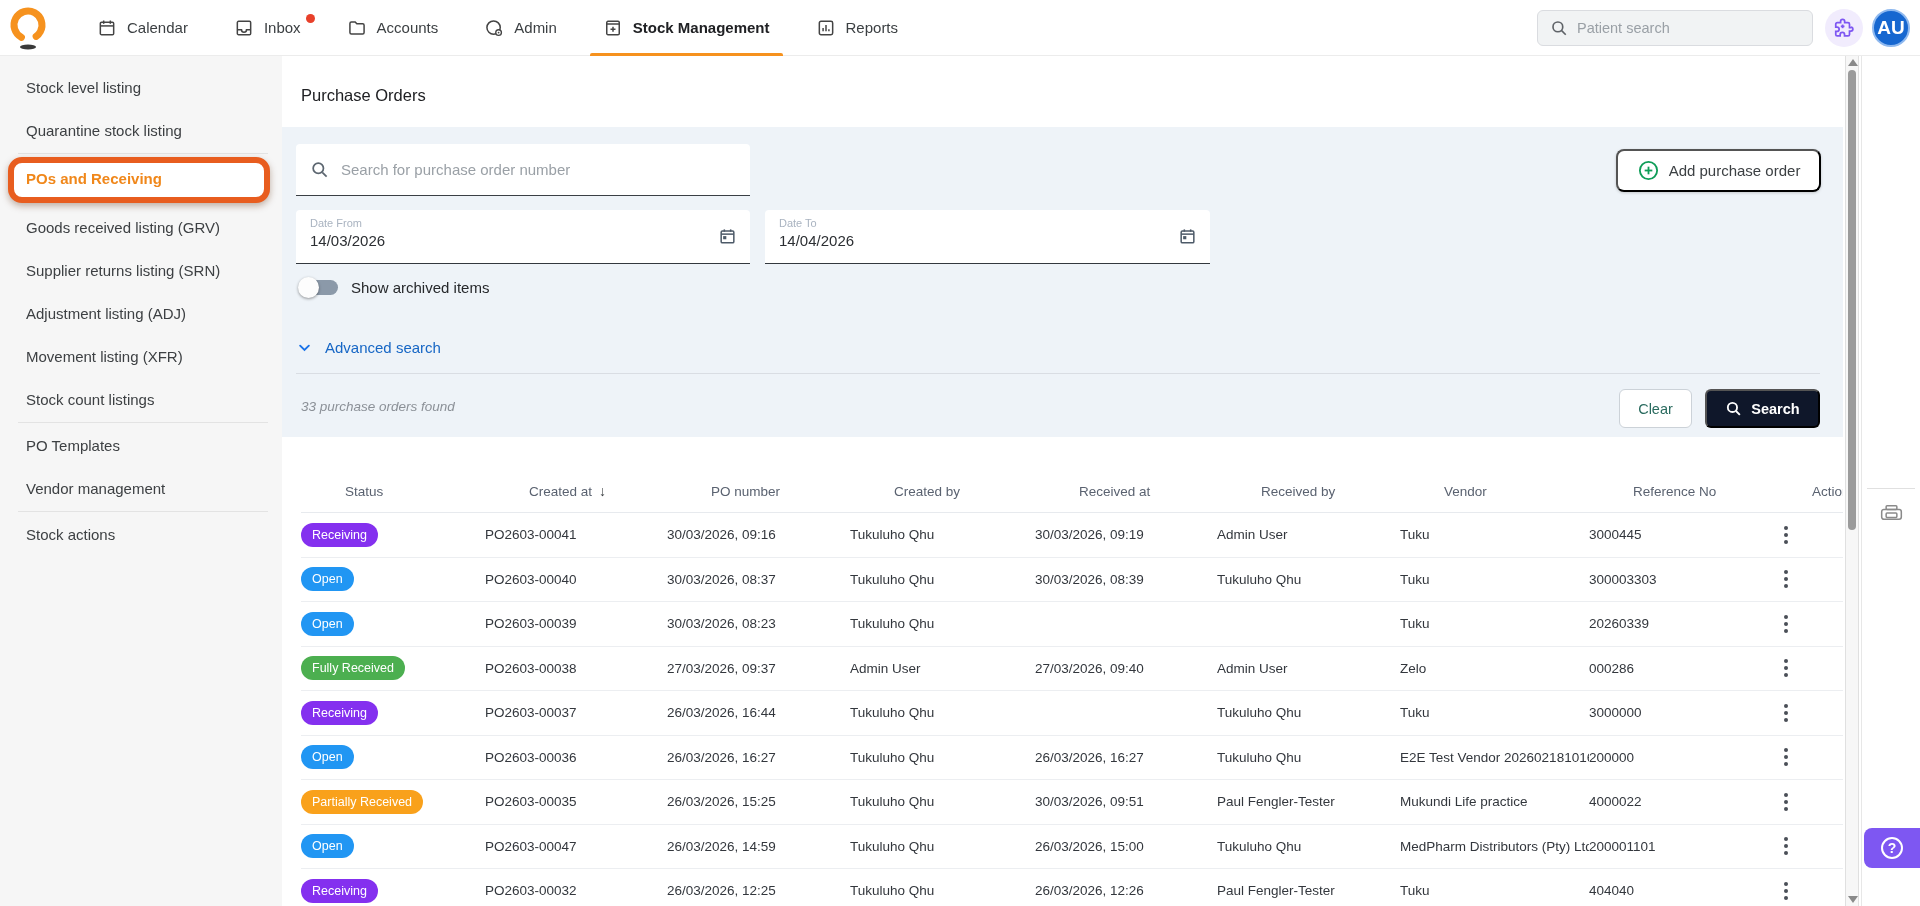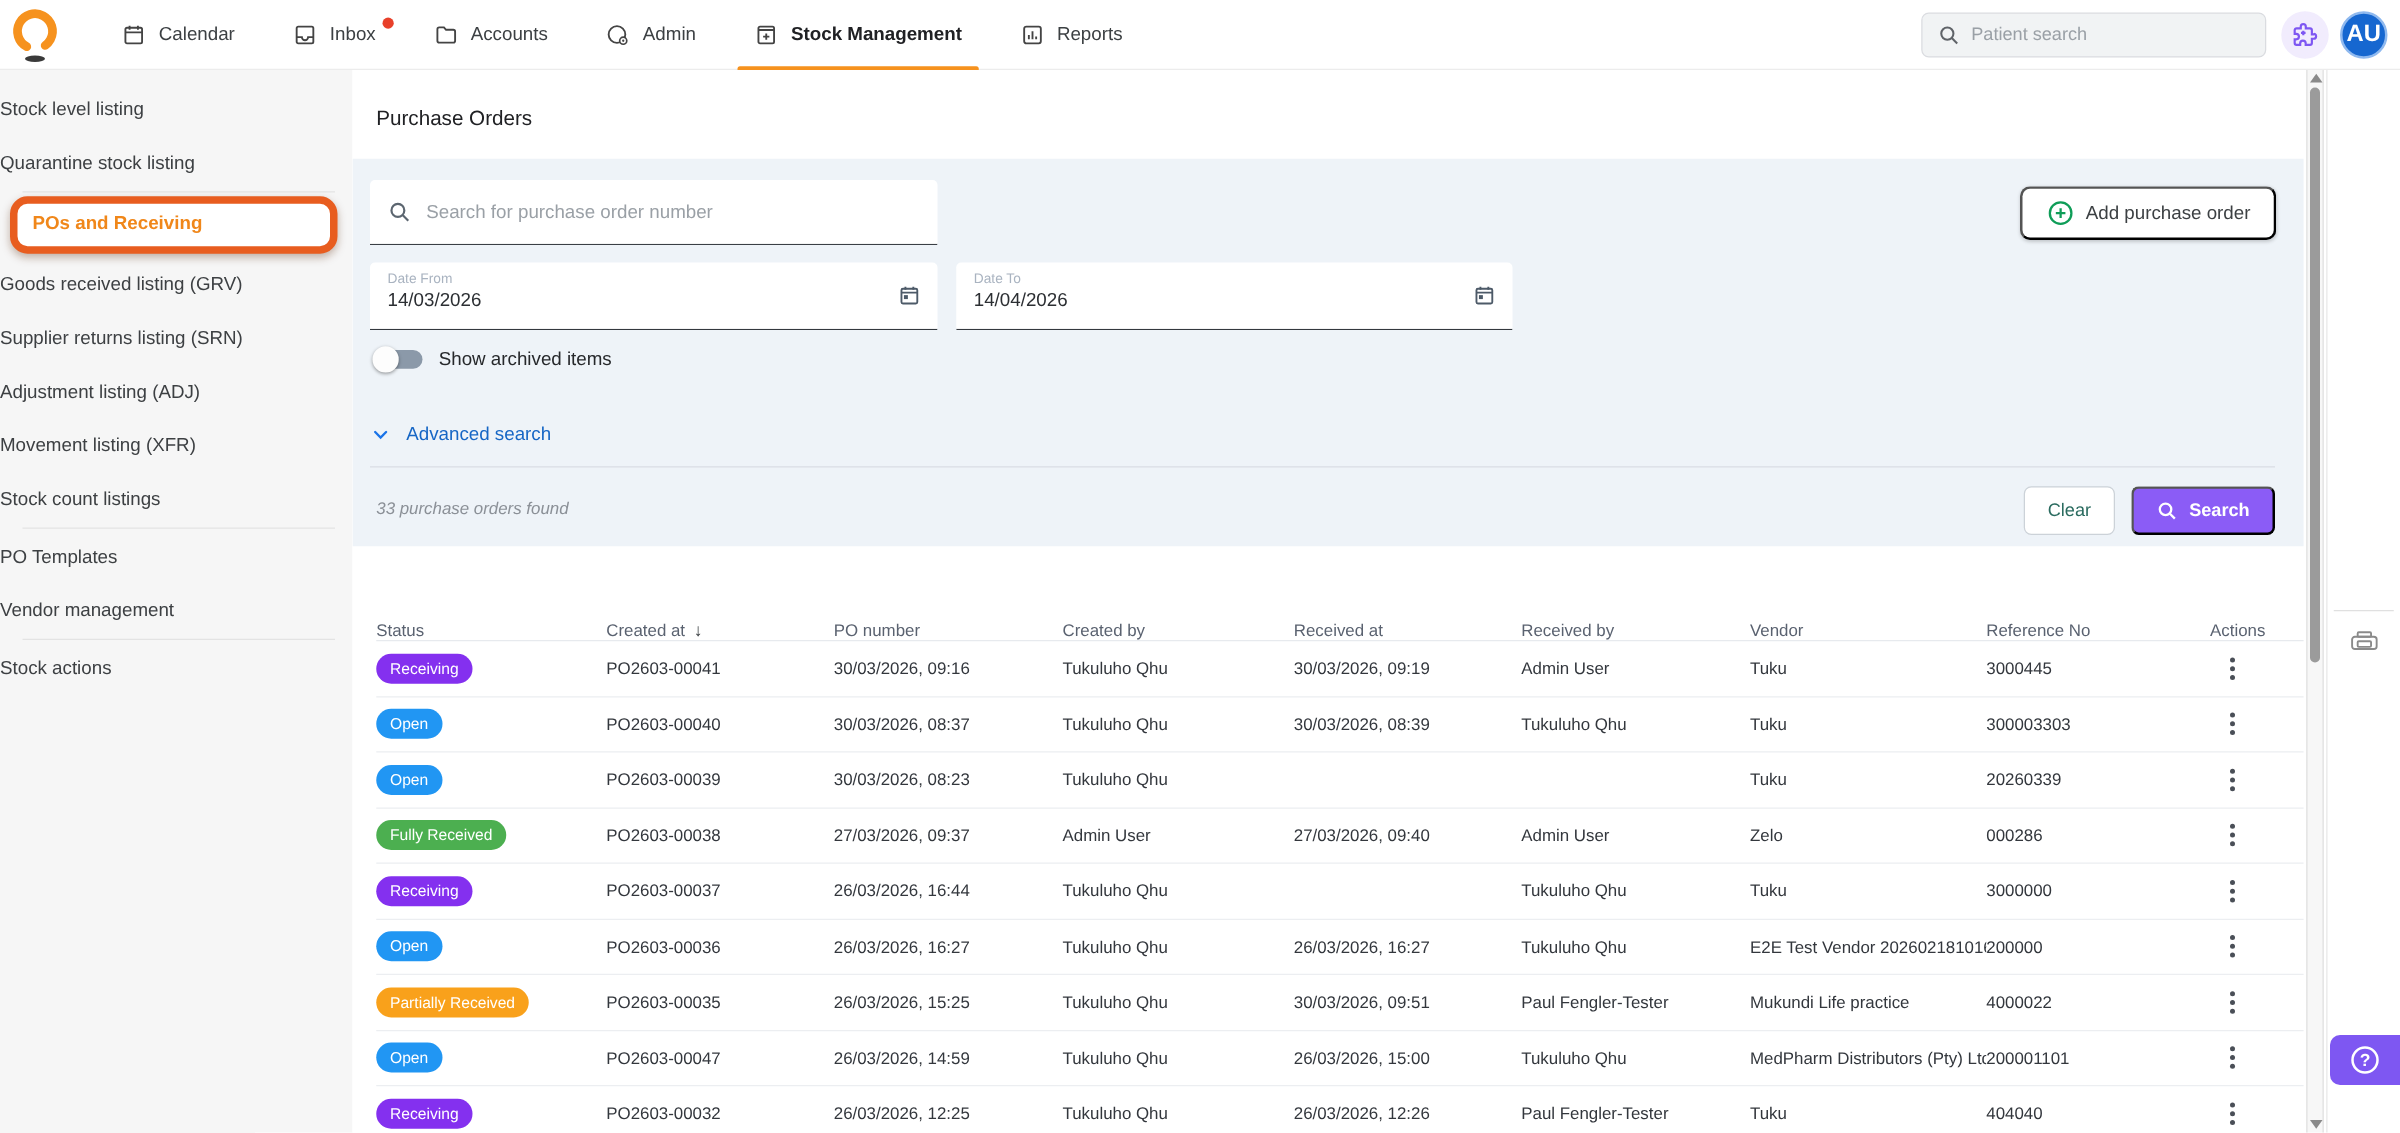--- a/index.html
+++ b/index.html
@@ -26,21 +26,21 @@
   .patient-search input::placeholder { color:#9aa0a6; }
   .puzzle-btn { width:38px; height:38px; border-radius:50%; background:#f1ecfd; display:flex;
     align-items:center; justify-content:center; margin-right:9px; cursor:pointer; }
   .avatar { width:38px; height:38px; border-radius:50%; background:#1667d0; color:#fff;
     font-size:19px; font-weight:bold; display:flex; align-items:center; justify-content:center;
     border:2px solid #8fb9ef; margin-right:10px; cursor:pointer; }
 
   
   .sidebar { position:absolute; left:0; top:56px; width:282px; height:850px; background:#f6f6f6;
     padding-top:10px; }
-  .side-item { height:43px; line-height:43px; font-size:15px; color:#3d4043;
+  .side-item { height:43px; line-height:43px; padding-left:26px; font-size:15px; color:#3d4043;
     cursor:pointer; white-space:nowrap; overflow:hidden; }
   .side-item.active { background:#fff; border:6px solid #e85d1f; border-radius:14px;
     margin:3px 12px 3px 8px; padding-left:12px; height:46px; line-height:32px;
     color:#f0871a; font-weight:bold; box-shadow:0 3px 7px rgba(90,40,10,.35); }
   .side-divider { height:1px; background:#e3e3e3; margin:1px 14px 1px 18px; }
 
   
   .main { position:absolute; left:282px; top:56px; width:1561px; height:850px; background:#fff;
     overflow:hidden; }
   .page-title { position:absolute; left:19px; top:30px; font-size:16.5px; color:#202124; }
@@ -74,29 +74,29 @@
   .adv-divider { position:absolute; left:14px; right:23px; top:246px; height:1px; background:#d9dde3; }
 
   .results-note { position:absolute; left:19px; top:272px; font-size:13.5px; color:#8b9097;
     font-style:italic; }
 
   .btn { display:flex; align-items:center; justify-content:center; gap:9px; border-radius:6px;
     font-size:14.5px; cursor:pointer; }
   .btn-clear { position:absolute; left:1337px; top:262px; width:73px; height:39px; background:#fff;
     border:1px solid #ccd2d8; color:#2a6b5f; }
   .btn-search { position:absolute; left:1423px; top:262px; width:115px; height:39px;
-    background:#8b5cf6; color:#fff; font-weight:bold; }
+    background:#0f172a; color:#fff; font-weight:bold; }
   .btn-add { position:absolute; left:1334px; top:22px; width:205px; height:43px; background:#fff;
     color:#3c4043; font-size:15px; border-radius:8px; box-shadow:0 1px 3px rgba(0,0,0,.18); }
 
   
   .table-wrap { position:absolute; left:19px; top:381px; width:1542px; }
   .thead { display:grid; grid-template-columns:184px 182px 183px 185px 182px 183px 189px 179px 75px;
     padding-top:33px; height:76px; border-bottom:1px solid #e7eaee; }
-  .th { font-size:13.5px; color:#5a6270; display:flex; align-items:flex-end; gap:7px; cursor:pointer; }
+  .th { font-size:13.5px; color:#5a6270; display:flex; align-items:center; gap:7px; cursor:pointer;margin-left:44px; }
   .th .arrow { font-size:14px; color:#3c4043; }
   .trow { display:grid; grid-template-columns:184px 182px 183px 185px 182px 183px 189px 179px 75px;
     height:44.5px; align-items:center; border-bottom:1px solid #eceef1; font-size:13.5px; color:#33373d; }
   .badge { display:inline-block; padding:5px 11px; border-radius:999px; color:#fff; font-size:12.5px;
     white-space:nowrap; }
   .cell-vendor { width:189px; overflow:hidden; white-space:nowrap; }
   .kebab { display:flex; flex-direction:column; gap:3px; padding:8px 0 8px 16px; cursor:pointer;
     width:30px; }
   .kebab i { width:4px; height:4px; border-radius:50%; background:#4a4f57; }
 

